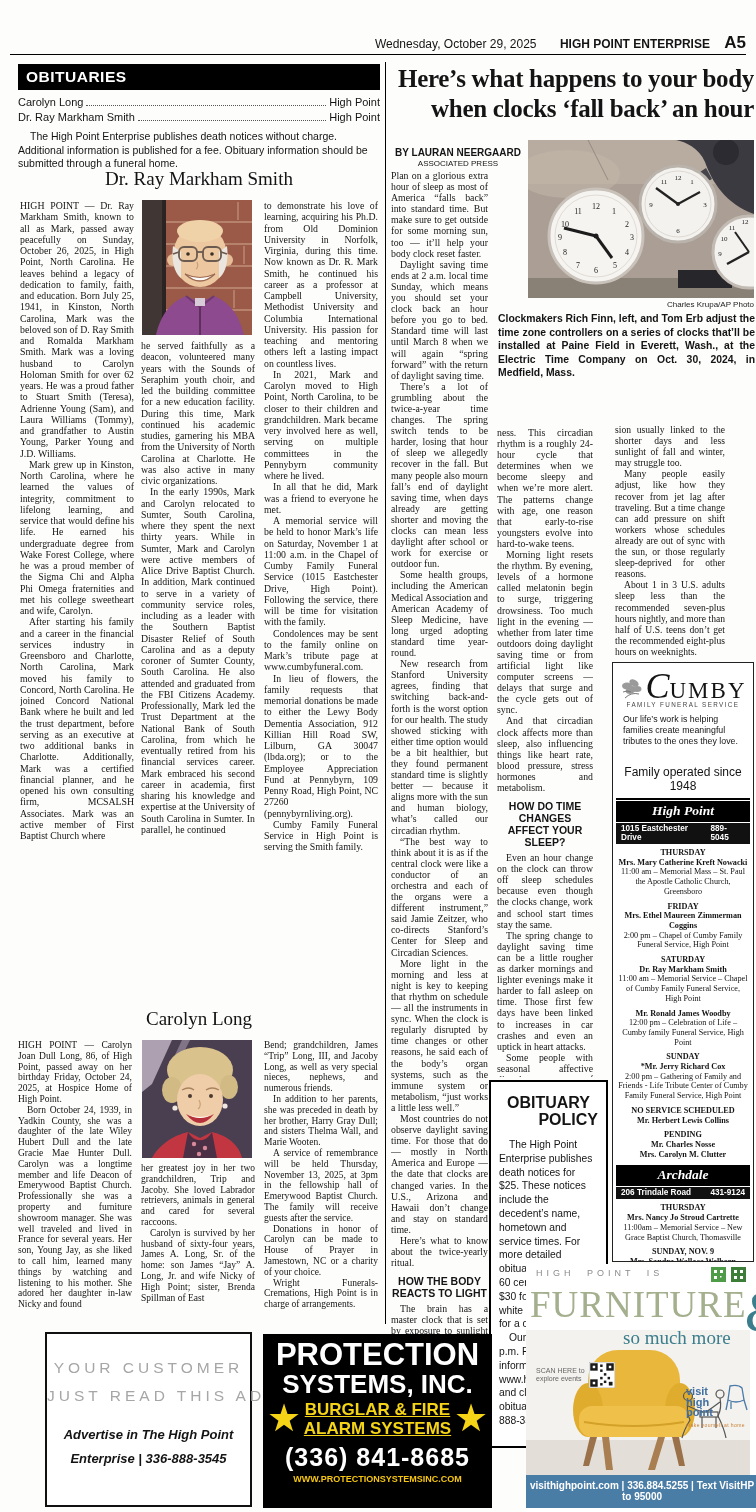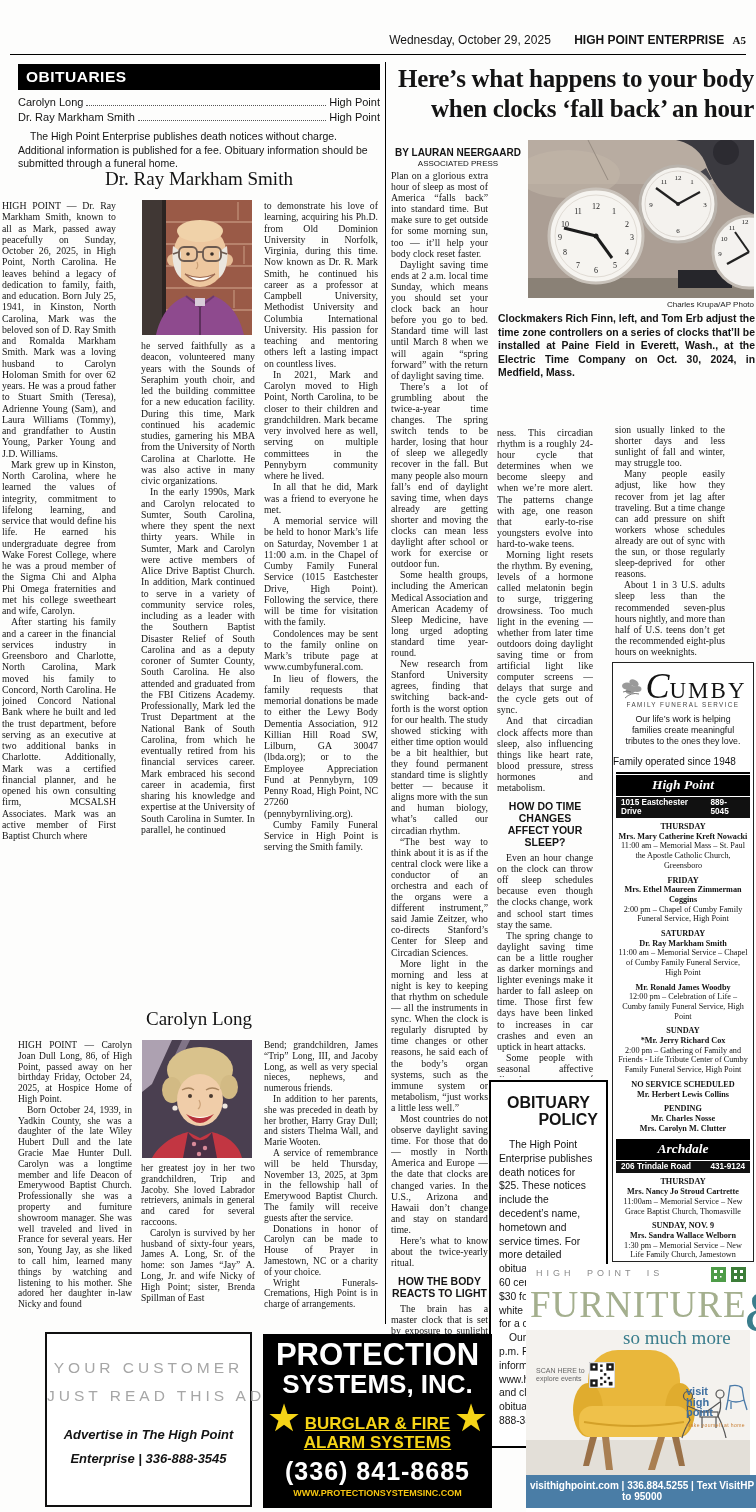--- a/index.html
+++ b/index.html
@@ -2,21 +2,21 @@
 <html><head>
 <meta charset="utf-8">
 <style>
   html,body{margin:0;padding:0;}
   body{width:756px;height:1512px;position:relative;background:#fdfdfc;color:#141414;
        font-family:"Liberation Serif",serif;overflow:hidden;}
   
   .masthead{position:absolute;top:33px;right:10px;font-family:"Liberation Sans",sans-serif;
             font-size:12px;white-space:nowrap;}
   .masthead .paper{font-weight:bold;margin-left:20px;}
-  .masthead .pgno{font-weight:bold;font-size:11px;margin-left:5px;font-family:Liberation Serif, serif;}
+  .masthead .pgno{font-weight:bold;font-size:17px;margin-left:11px;}
   .hrule{position:absolute;top:54px;left:10px;width:736px;border-top:1.6px solid #000;}
   .vrule{position:absolute;left:385px;top:62px;height:1262px;border-left:1px solid #000;}
   
   .ob-banner{position:absolute;left:18px;top:64px;width:362px;background:#000;color:#fff;
              font-family:"Liberation Sans",sans-serif;font-weight:bold;font-size:15.5px;
              padding:4px 0 4px 8px;letter-spacing:.5px;box-sizing:border-box;}
   .ob-index{position:absolute;left:18px;top:96px;width:362px;
             font-family:"Liberation Sans",sans-serif;font-size:11px;}
   .idx-row{display:flex;align-items:baseline;margin-bottom:3px;}
   .idx-leader{flex:1;border-bottom:1.2px dotted #555;margin:0 3px 2px;}
@@ -57,23 +57,23 @@
   .policy p{font-size:10.3px;line-height:13.8px;margin:0;text-indent:10px;}
   
   .cumby{position:absolute;left:612px;top:662px;width:142px;height:600px;border:1px solid #222;
          box-sizing:border-box;background:#fff;overflow:hidden;}
   .cumby-logo{text-align:center;padding-top:5px;line-height:1;}
   .cumby-c{font-size:36px;font-style:italic;font-family:"Liberation Serif",serif;}
   .cumby-rest{font-size:23px;letter-spacing:2px;font-family:"Liberation Serif",serif;}
   .cumby-sub{font-size:6.3px;letter-spacing:1.4px;text-align:center;
              font-family:"Liberation Sans",sans-serif;color:#444;margin-top:-3px;}
   .cb-tag{font-family:"Liberation Sans",sans-serif;font-size:8.8px;line-height:11px;
-          text-align:center;margin:6px 10px 0;}
-  .cb-since{font-family:"Liberation Sans",sans-serif;font-size:10px;
-            margin:9px 0 5px;}
+          margin:6px 10px 0;}
+  .cb-since{font-family:"Liberation Sans",sans-serif;font-size:12px;text-align:center;
+            margin:18px 0 5px;}
   .cb-topline{border-top:2px solid #000;margin:0 3px 1px;}
   .cb-bar{background:#000;color:#fff;text-align:center;font-style:italic;font-weight:bold;
           font-size:13.5px;padding:2px 0 3px;margin:0 3px;}
   .cb-addr{background:#111;color:#fff;display:flex;justify-content:space-between;
            font-family:"Liberation Sans",sans-serif;font-size:8.2px;font-weight:bold;
            padding:1px 5px 2px;margin:1px 3px 0;}
   .cb-entries{padding:4px 5px 1px;text-align:center;font-size:8.2px;line-height:9.7px;}
   .cb-entry{margin-bottom:5px;}
   .cb-day,.cb-name{font-weight:bold;}
   .cb-name{white-space:pre-line;}
@@ -141,21 +141,21 @@
     <span>Dr. Ray Markham Smith</span>
     <span class="idx-leader"></span>
     <span>High Point</span>
   </div>
 </div>
 
 <p class="ob-note">The High Point Enterprise publishes death notices without charge. Additional information is published for a fee. Obituary information should be submitted through a funeral home.</p>
 
 <h2 class="obit-head" style="top:168px;">Dr. Ray Markham Smith</h2>
 
-<div class="ocol" style="left:2px;top:200px;height:806px;">
+<div class="ocol" style="left:20px;top:200px;height:806px;">
   <p class="noind">HIGH POINT — Dr. Ray Markham Smith, known to all as Mark, passed away peacefully on Sunday, October 26, 2025, in High Point, North Carolina. He leaves behind a legacy of dedication to family, faith, and education. Born July 25, 1941, in Kinston, North Carolina, Mark was the beloved son of D. Ray Smith and Romalda Markham Smith. Mark was a loving husband to Carolyn Holoman Smith for over 62 years. He was a proud father to Stuart Smith (Teresa), Adrienne Young (Sam), and Laura Williams (Tommy), and grandfather to Austin Young, Parker Young and J.D. Williams.</p>
   <p>Mark grew up in Kinston, North Carolina, where he learned the values of integrity, commitment to lifelong learning, and service that would define his life. He earned his undergraduate degree from Wake Forest College, where he was a proud member of the Sigma Chi and Alpha Phi Omega fraternities and met his college sweetheart and wife, Carolyn.</p>
   <p>After starting his family and a career in the financial services industry in Greensboro and Charlotte, North Carolina, Mark moved his family to Concord, North Carolina. He joined Concord National Bank where he built and led the trust department, before serving as an executive at two additional banks in Charlotte. Additionally, Mark was a certified financial planner, and he opened his own consulting firm, MCSALSH Associates. Mark was an active member of First Baptist Church where</p>
 </div>
 
 <div class="ocol" style="left:141px;top:200px;height:806px;">
   <svg class="obit-photo" width="110" height="135" viewBox="0 0 110 135">
     <rect width="110" height="135" fill="#9a5a47"></rect>
     <g stroke="#c09078" stroke-width="1.3">
       <line x1="20" y1="22" x2="110" y2="22"></line>
@@ -450,21 +450,21 @@
     <span style="display:block;">Advertise in The High Point</span>
     <span style="display:block;">Enterprise | 336-888-3545</span>
   </div>
 </div>
 
 <div class="protect-ad">
   <div class="pr-name1">PROTECTION</div>
   <div class="pr-name2">SYSTEMS, INC.</div>
   <span class="star l">★</span>
   <span class="star r">★</span>
-  <div class="pr-yellow" style="margin-top:16px;">BURGLAR &amp; FIRE</div>
+  <div class="pr-yellow" style="margin-top:2px;">BURGLAR &amp; FIRE</div>
   <div class="pr-yellow">ALARM SYSTEMS</div>
   <div class="pr-phone">(336) 841-8685</div>
   <div class="pr-url">WWW.PROTECTIONSYSTEMSINC.COM</div>
 </div>
 
 <div class="furn-ad">
   <div class="qr-badges">
     <svg width="15" height="15" viewBox="0 0 10 10">
         <rect width="10" height="10" fill="#4e9c48"></rect>
         <rect x="2" y="2" width="2" height="2" fill="#fff"></rect>

